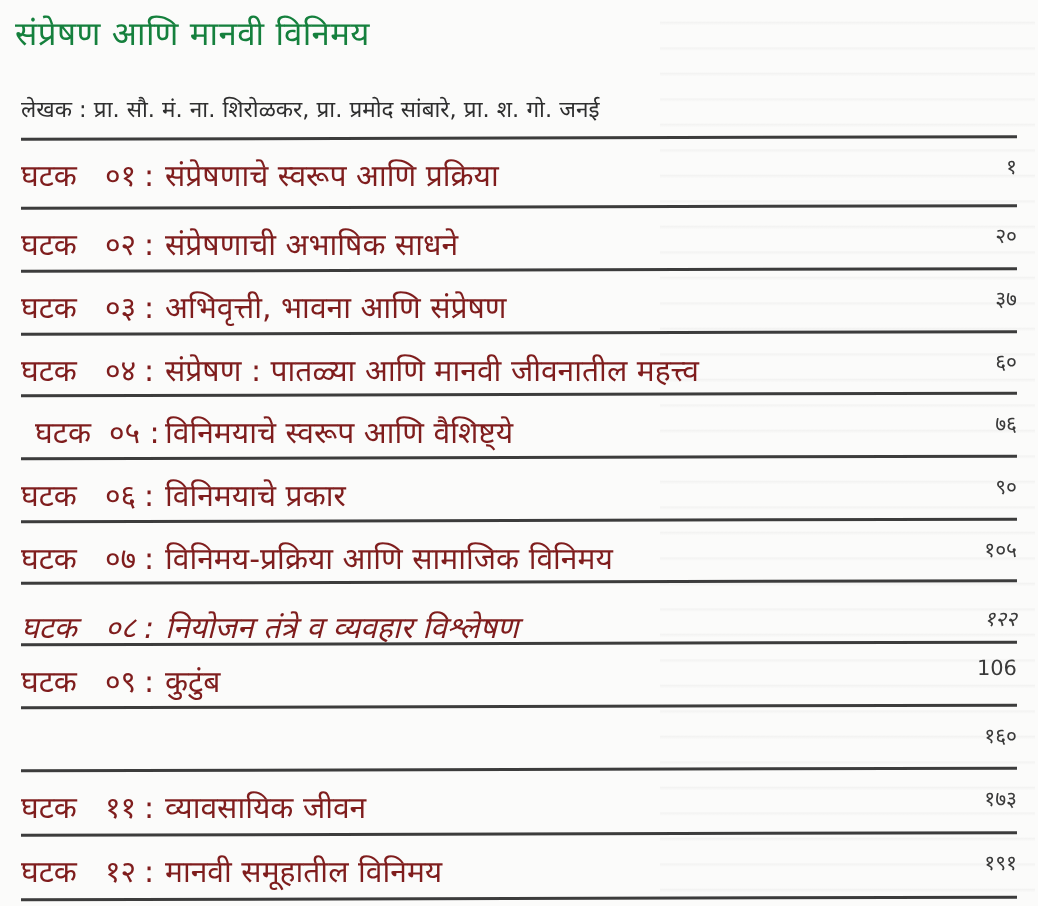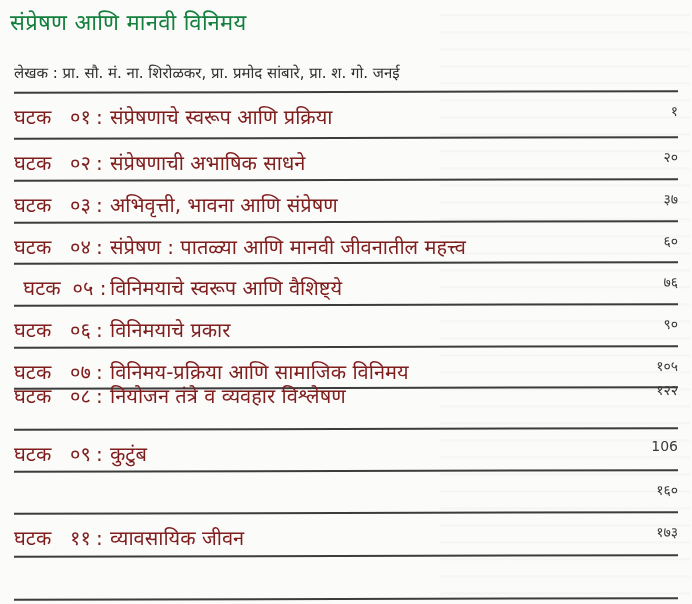--- a/index.html
+++ b/index.html
@@ -104,21 +104,21 @@
   <div class="rule" style="top:346px;"></div>
 
   <div class="row" style="top:348px;">
     <div class="label">
       <span class="unit">घटक</span><span class="num">०७</span><span class="colon">:</span><span>विनिमय-प्रक्रिया आणि सामाजिक विनिमय</span>
     </div>
     <div class="page-no">१०५</div>
   </div>
   <div class="rule" style="top:387px;"></div>
 
-  <div class="row" style="top:372px;">
+  <div class="row" style="top:394px;font-style:italic;">
     <div class="label">
       <span class="unit">घटक</span><span class="num">०८</span><span class="colon">:</span><span>नियोजन तंत्रे व व्यवहार विश्लेषण</span>
     </div>
     <div class="page-no">१२२</div>
   </div>
   <div class="rule" style="top:428px;"></div>
 
   <div class="row" style="top:430px;text-decoration:underline;">
     <div class="label">
       <span class="unit">घटक</span><span class="num">०९</span><span class="colon">:</span><span>कुटुंब</span>
@@ -133,14 +133,20 @@
   <div class="rule" style="top:512px;"></div>
 
   <div class="row" style="top:514px;">
     <div class="label">
       <span class="unit">घटक</span><span class="num">११</span><span class="colon">:</span><span>व्यावसायिक जीवन</span>
     </div>
     <div class="page-no">१७३</div>
   </div>
   <div class="rule" style="top:555px;"></div>
 
+  <div class="row" style="top:557px;">
+    <div class="label">
+      <span class="unit">घटक</span><span class="num">१२</span><span class="colon">:</span><span>मानवी समूहातील विनिमय</span>
+    </div>
+    <div class="page-no">१९१</div>
+  </div>
   <div class="rule" style="top:598px;"></div>
 </div>
 
 </body></html>

